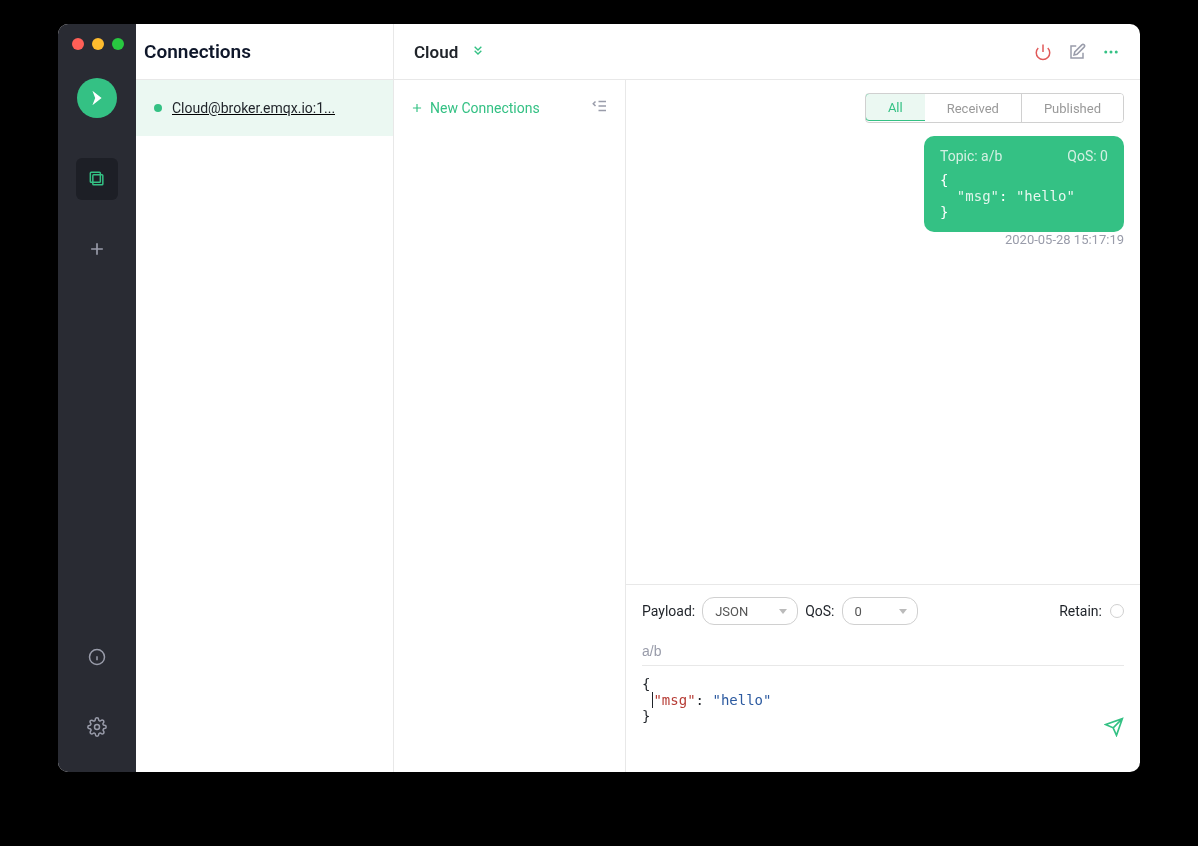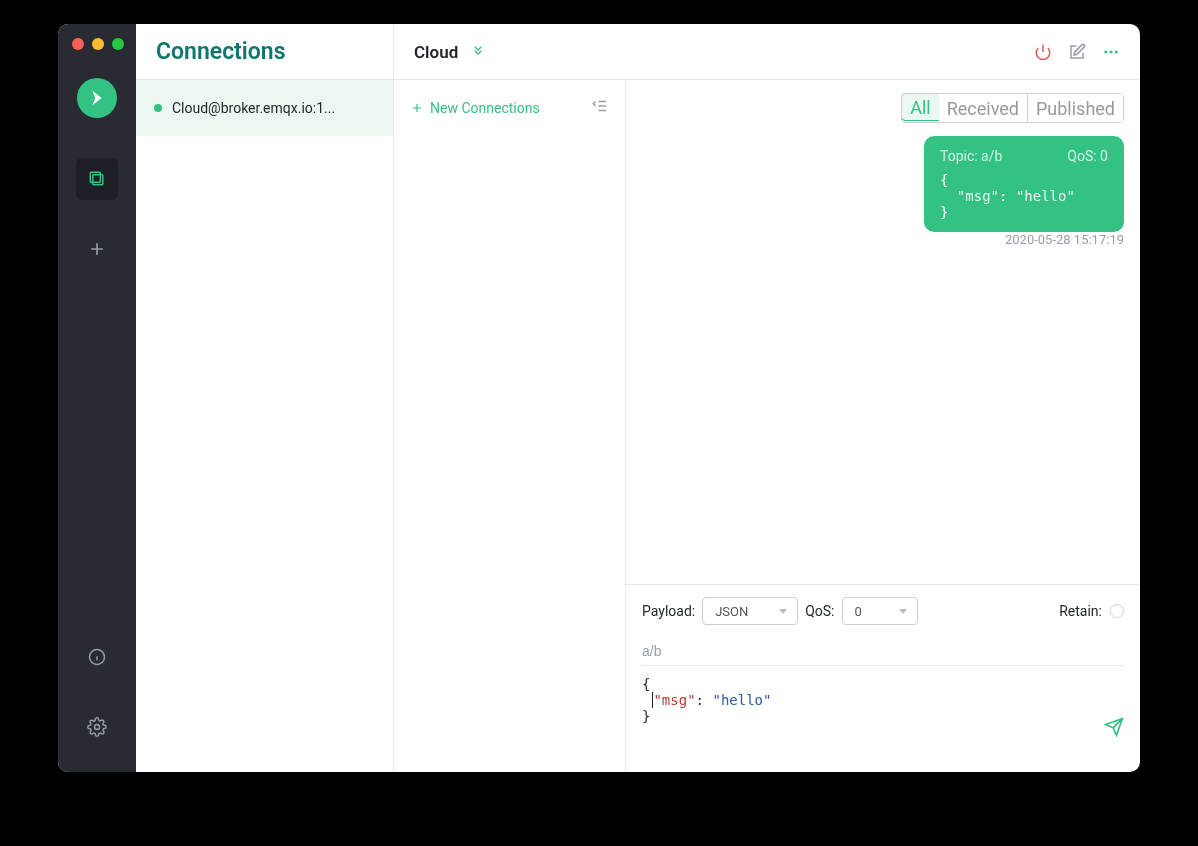--- a/index.html
+++ b/index.html
@@ -12,54 +12,54 @@
     .tl-green { background: #28c840; }
     .sidebar-nav { width: 78px; background: #292b33; display: flex; flex-direction: column; align-items: center; padding-top: 54px; }
     .logo { width: 40px; height: 40px; border-radius: 50%; background: #34c184; display: flex; align-items: center; justify-content: center; margin-bottom: 40px; }
     .logo svg { width: 22px; height: 22px; }
     .nav-icon { width: 42px; height: 42px; border-radius: 6px; display: flex; align-items: center; justify-content: center; margin-bottom: 28px; cursor: pointer; }
     .nav-icon.active { background: #1d1f26; }
     .nav-icon svg { color: #34c184; }
     .nav-icon.muted svg { color: #999caa; }
     .nav-bottom { margin-top: auto; margin-bottom: 24px; display: flex; flex-direction: column; gap: 28px; align-items: center; }
     .connections-panel { width: 258px; background: #fff; border-right: 1px solid #e8e8e8; }
-    .connections-header { height: 56px; display: flex; align-items: center; padding: 0 20px; font-size: 23px; font-weight: 600; color: #0f766e; border-bottom: 1px solid #e8e8e8; }
-    .connection-item { height: 56px; display: flex; align-items: center; padding: 0 18px; background: #ebf8f2; cursor: pointer; }
+    .connections-header { height: 56px; display: flex; align-items: center; padding: 0 8px; font-size: 19px; font-weight: 600; color: #0f172a; border-bottom: 1px solid #e8e8e8; }
+    .connection-item { height: 56px; display: flex; align-items: center; padding: 0 18px; background: #ebf8f2; cursor: pointer; text-decoration: underline; }
     .status-dot { width: 8px; height: 8px; border-radius: 50%; background: #34c184; margin-right: 10px; flex-shrink: 0; }
     .connection-label { font-size: 14px; color: #1f2329; white-space: nowrap; overflow: hidden; text-overflow: ellipsis; }
     .main-panel { flex: 1; display: flex; flex-direction: column; }
     .main-header { height: 56px; border-bottom: 1px solid #e8e8e8; display: flex; align-items: center; padding: 0 20px; }
     .main-title { font-size: 17px; font-weight: 600; color: #1f2329; margin-right: 12px; text-align: right; }
     .chevrons-icon { color: #34c184; cursor: pointer; }
     .header-actions { margin-left: auto; display: flex; gap: 16px; align-items: center; }
     .header-action { cursor: pointer; color: #999caa; display: flex; }
     .header-action.danger { color: #e05a5a; }
     .header-action.accent { color: #34c184; }
     .main-body { flex: 1; display: flex; }
     .subscriptions-panel { width: 232px; border-right: 1px solid #e8e8e8; }
     .sub-header { height: 56px; display: flex; align-items: center; justify-content: space-between; padding: 0 16px; }
     .new-sub-btn { display: flex; align-items: center; gap: 6px; color: #34c184; font-size: 14px; cursor: pointer; }
     .collapse-btn { color: #999caa; cursor: pointer; }
     .messages-panel { flex: 1; display: flex; flex-direction: column; }
     .filter-row { height: 56px; display: flex; align-items: center; justify-content: flex-end; padding: 0 16px; }
     .filter-tabs { display: flex; border: 1px solid #d0d0d0; border-radius: 4px; overflow: hidden; }
-    .filter-tab { height: 28px; padding: 0 8px; display: flex; align-items: center; font-size: 18px; color: #999; cursor: pointer; background: #fff; }
+    .filter-tab { height: 28px; padding: 0 22px; display: flex; align-items: center; font-size: 13px; color: #999; cursor: pointer; background: #fff; }
     .filter-tab.active { background: #ebf8f2; color: #34c184; border: 1px solid #34c184; margin: -1px; border-radius: 4px 0 0 4px; }
     .filter-tab:not(:last-child):not(.active) { border-right: 1px solid #d0d0d0; }
     .messages-list { flex: 1; padding: 0 16px; overflow-y: auto; }
     .message-bubble { background: #34c184; color: #fff; border-radius: 10px; padding: 12px 16px; max-width: 200px; margin-left: auto; }
     .bubble-meta { display: flex; justify-content: space-between; font-size: 14px; color: #d4f0e3; margin-bottom: 8px; gap: 16px; }
     .bubble-body { font-family: "SF Mono", Menlo, monospace; font-size: 14px; white-space: pre; color: #fff; }
     .bubble-key { color: #dff5eb; }
     .bubble-str { color: #e8f8f0; }
     .message-time { text-align: right; font-size: 13px; color: #999caa; margin-bottom: 16px; }
     .composer { border-top: 1px solid #e8e8e8; padding: 12px 16px 16px; }
     .composer-row1 { display: flex; align-items: center; gap: 7px; margin-bottom: 12px; }
     .composer-label { font-size: 14px; color: #1f2329; }
-    .select-box { height: 28px; border: 1px solid #d0d0d0; border-radius: 4px; padding: 0 28px 0 12px; font-size: 13px; color: #555; background: #fff; display: flex; align-items: center; position: relative; cursor: pointer; }
+    .select-box { height: 28px; border: 1px solid #d0d0d0; border-radius: 12px; padding: 0 28px 0 12px; font-size: 13px; color: #555; background: #fff; display: flex; align-items: center; position: relative; cursor: pointer; }
     .select-box::after { content: ""; position: absolute; right: 10px; top: 11px; width: 0; height: 0; border-left: 4px solid transparent; border-right: 4px solid transparent; border-top: 5px solid #bbb; }
     .retain-group { margin-left: auto; display: flex; align-items: center; gap: 8px; }
     .radio-empty { width: 14px; height: 14px; border: 1px solid #d0d0d0; border-radius: 50%; cursor: pointer; }
     .topic-input { width: 100%; border: none; border-bottom: 1px solid #e8e8e8; padding: 6px 0; font-size: 14px; color: #999caa; margin-bottom: 10px; outline: none; }
     .payload-editor { font-family: "SF Mono", Menlo, monospace; font-size: 14px; white-space: pre; color: #1f2329; position: relative; }
     .payload-editor .cursor { display: inline-block; width: 1px; height: 16px; background: #1f2329; vertical-align: text-bottom; margin-left: 2px; }
     .pe-key { color: #b73d36; }
     .pe-str { color: #2c5aa0; }
     .send-btn { position: absolute; right: 0; bottom: 0; color: #34c184; cursor: pointer; }
   </style>

